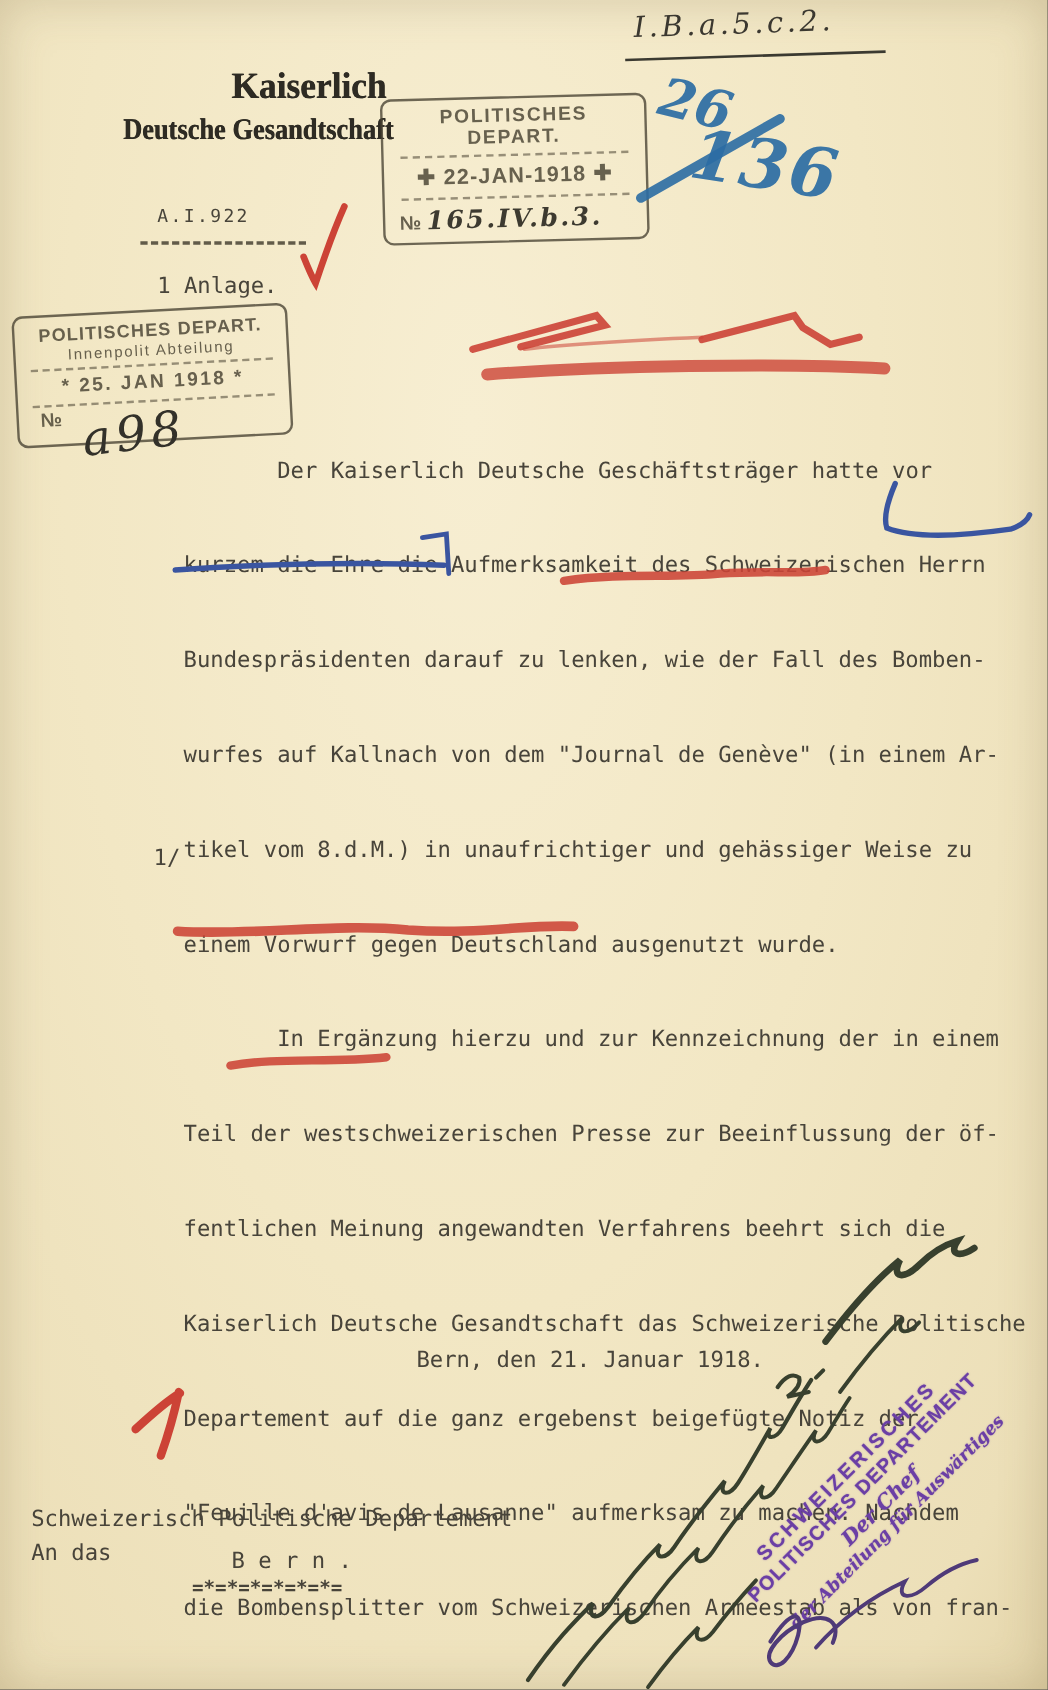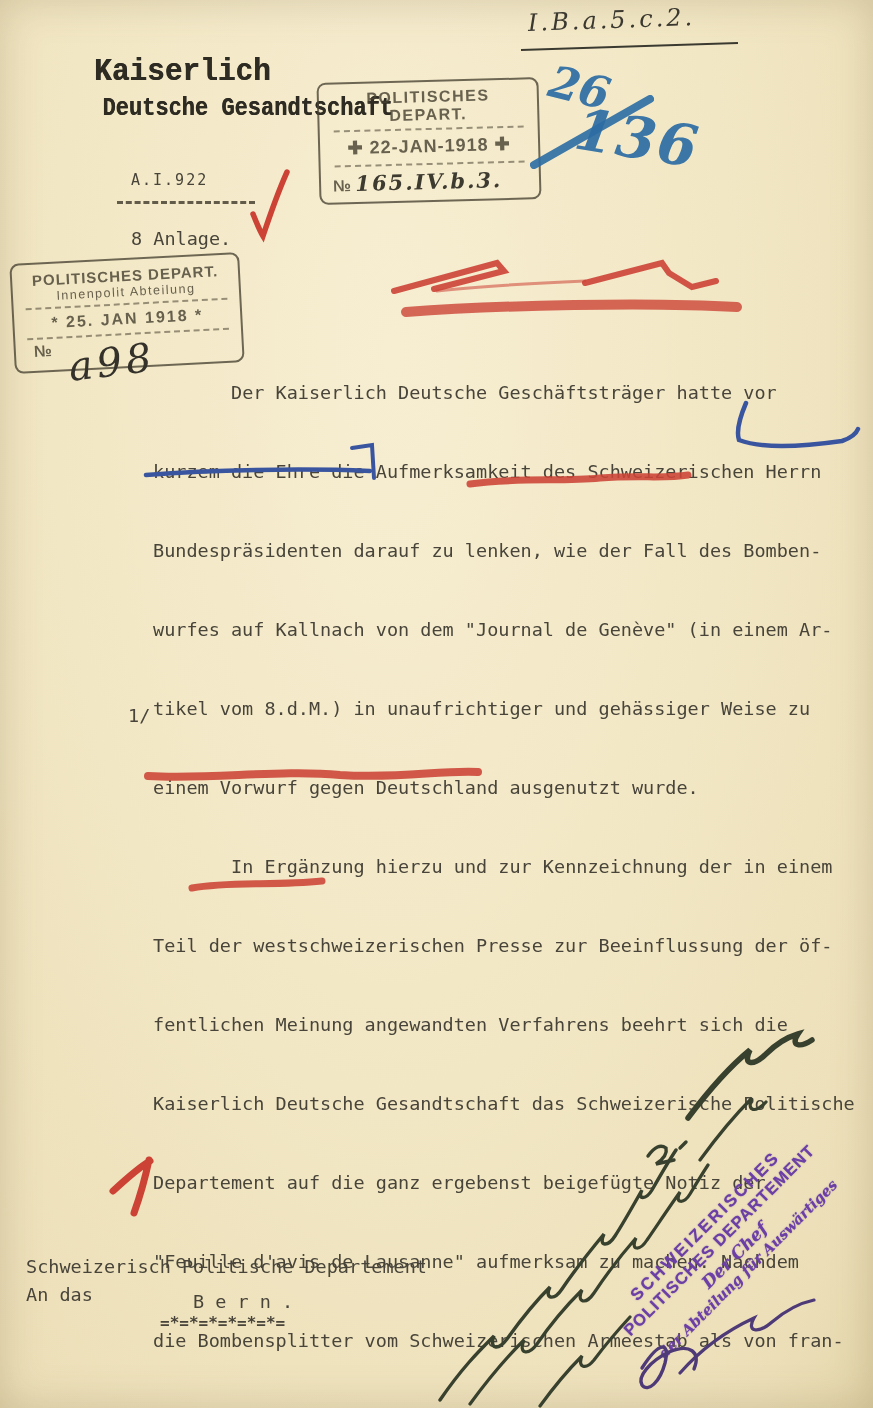--- a/index.html
+++ b/index.html
@@ -10,22 +10,22 @@
     box-shadow:inset 0 0 40px rgba(120,100,60,.25);
     font-family:"DejaVu Sans Mono", monospace;
   }
   .abs{position:absolute;}
   
   .tw{color:#48443a;font-size:18.5px;white-space:pre;letter-spacing:0;}
   .body-block{left:153px;top:339px;width:730px;}
   .bl{height:37px;line-height:24px;}
   .bl.indent{padding-left:78px;}
   
-  .letterhead{left:88px;top:52px;width:240px;text-align:left;color:#2e2b23;
-    font-family:Liberation Mono, monospace;font-weight:bold;}
+  .letterhead{left:88px;top:52px;width:240px;text-align:right;color:#2e2b23;
+    font-family:Liberation Serif, serif;font-weight:bold;}
   .lh1{font-size:31px;line-height:40px;transform:scaleX(.95);text-shadow:.5px 0 0 #2e2b23;}
   .lh2{font-size:25px;line-height:34px;transform:scaleX(.88);text-shadow:.5px 0 0 #2e2b23;white-space:nowrap;}
   
   .script{font-family:"DejaVu Serif", serif;font-style:italic;color:#3b3830;}
   .classification{left:528px;top:6px;font-size:24px;letter-spacing:3px;transform:rotate(-2deg);}
   
   .stampbox{border:2.5px solid rgba(75,69,52,.8);border-radius:9px;color:rgba(72,66,50,.82);
     text-align:center;font-family:"Liberation Sans", sans-serif;}
   .stamp-top{left:318px;top:80px;width:206px;transform:rotate(-1.5deg);padding:4px 6px 6px;}
   .stamp-top .s-title{font-size:16px;font-weight:bold;letter-spacing:1.5px;padding:2px 0 3px;}
@@ -81,21 +81,21 @@
     <div class="s-date">✚ 22-JAN-1918 ✚</div>
     <div class="s-rule"></div>
     <div class="s-num"><span>№</span>&nbsp;<span class="script hand">165.IV.b.3.</span></div>
   </div>
 
   <div class="abs bluecrayon bn1">26</div>
   <div class="abs bluecrayon bn2">136</div>
 
   <div class="abs tw refnum">A.I.922</div>
   <div class="abs ref-underline"></div>
-  <div class="abs tw enclosure">8 Anlage.</div>
+  <div class="abs tw enclosure">1 Anlage.</div>
 
   <div class="abs stampbox stamp-left">
     <div class="s-title">POLITISCHES DEPART.</div>
     <div class="s-sub">Innenpolit Abteilung</div>
     <div class="s-rule"></div>
     <div class="s-date">* 25. JAN 1918 *</div>
     <div class="s-rule"></div>
     <div class="s-num">№</div>
     <div class="script hand-big">a98</div>
   </div>
@@ -119,20 +119,21 @@
     
     
     
     
     
     
     
     
   </div>
 
+  <div class="abs tw dateline">Bern, den 21. Januar 1918.</div>
 
   <div class="abs tw addr1">An das</div>
   <div class="abs tw addr2">Schweizerisch Politische Departement</div>
   <div class="abs tw addr3">B e r n .</div>
   <div class="abs tw addr4">=*=*=*=*=*=*=</div>
 
   <div class="abs stamp-purple">
     <div class="sp1">SCHWEIZERISCHES</div>
     <div class="sp2">POLITISCHES DEPARTEMENT</div>
     <div class="sp3">Der Chef</div>

